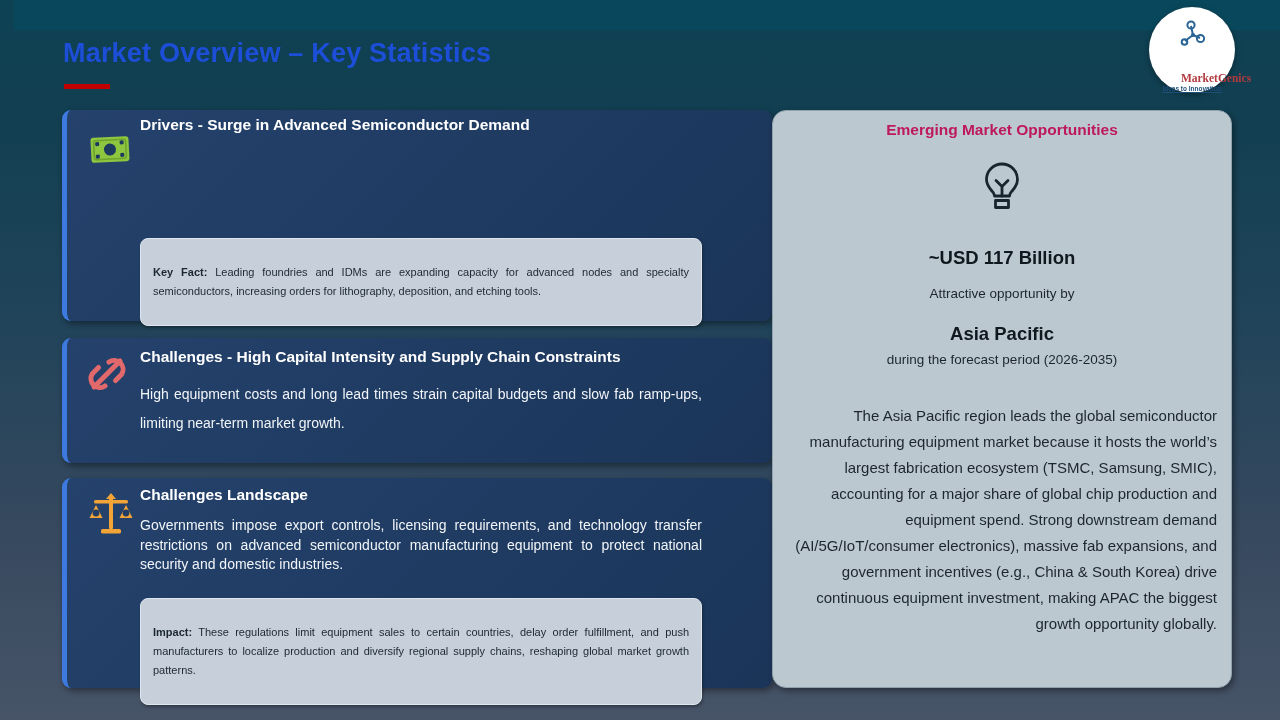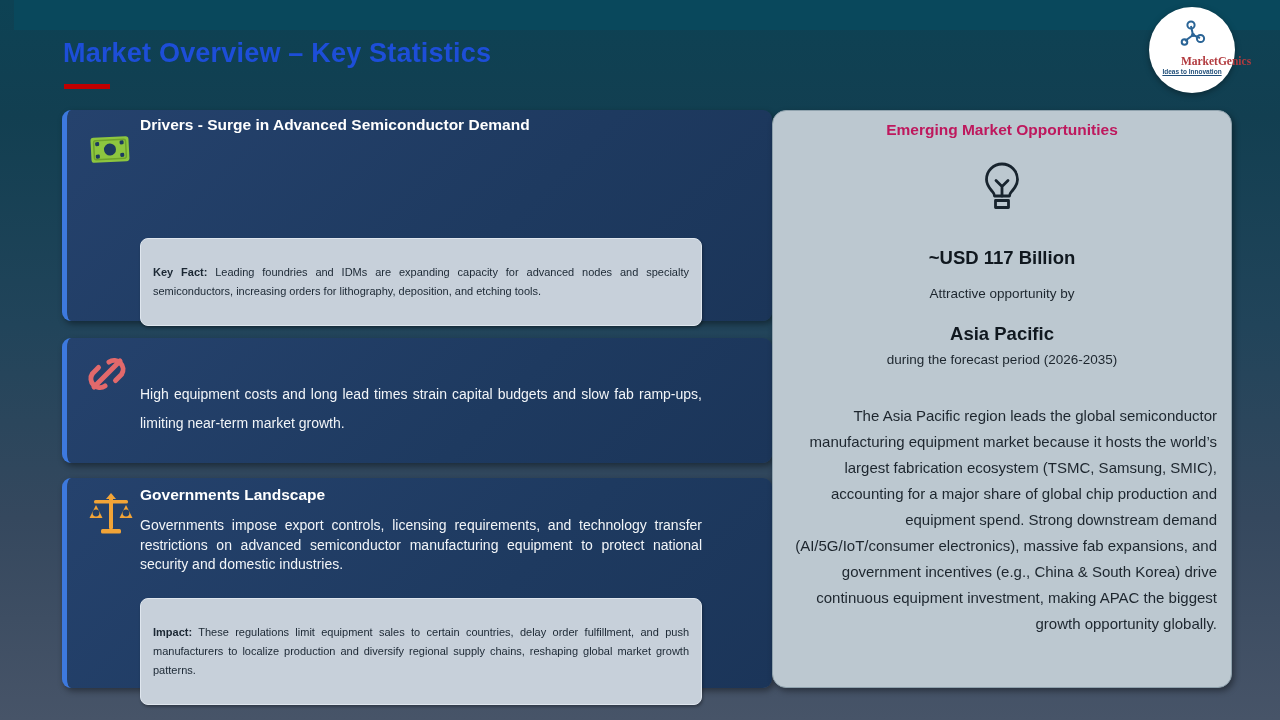--- a/index.html
+++ b/index.html
@@ -8,21 +8,21 @@
     font-family:"Liberation Sans",sans-serif;
     background:linear-gradient(180deg,#0d4254 0%,#123f51 16%,#21445a 45%,#35485e 72%,#475468 100%);
   }
   .top-strip{position:absolute;top:0;left:14px;right:0;height:30px;background:#09485c;}
   .page-title{position:absolute;left:63px;top:38px;margin:0;font-size:27px;font-weight:bold;color:#1d4ed8;letter-spacing:.2px;}
   .title-underline{position:absolute;left:64px;top:84px;width:46px;height:5px;background:#c00000;}
 
   
   .logo{position:absolute;left:1149px;top:7px;width:86px;height:86px;border-radius:50%;background:#ffffff;
         box-shadow:0 2px 6px rgba(0,0,0,.35);display:flex;flex-direction:column;align-items:center;}
-  .logo-name{font-family:"Liberation Serif",serif;font-weight:bold;font-size:11.5px;color:#b23a3e;margin-top:1px;padding-left:48px;}
+  .logo-name{font-family:"Liberation Serif",serif;font-weight:bold;font-size:11.5px;color:#b23a3e;margin-top:18px;padding-left:48px;}
   .logo-tagline{font-size:6.5px;font-weight:bold;color:#1f4e79;text-decoration:underline;margin-top:1px;}
 
   
   .card{position:absolute;left:62px;width:710px;background:linear-gradient(135deg,#25426d 0%,#1e3a60 60%,#1b3559 100%);
         border-radius:9px;border-left:5px solid #3d79de;box-shadow:2px 3px 6px rgba(0,0,0,.4);box-sizing:border-box;}
   .card-heading{position:absolute;left:73px;margin:0;font-size:15.5px;font-weight:bold;color:#ffffff;}
   .card-body{position:absolute;left:73px;width:562px;margin:0;font-size:14px;color:#f2f5f8;
              text-align:justify;text-justify:inter-word;}
   .lh-wide{line-height:29px;}
   .lh-tight{line-height:19.5px;}
@@ -91,39 +91,40 @@
 <section class="card" style="top:338px;height:125px;">
   <span class="card-icon" style="left:14px;top:10px;">
     <svg width="52" height="52" viewBox="0 0 52 52">
       <g stroke="#e2696b" stroke-width="5" fill="none" stroke-linecap="round">
         <path d="M28 14 a9 9 0 0 1 12.5 12.5 l-6 6"></path>
         <path d="M24 38 a9 9 0 0 1 -12.5 -12.5 l6 -6"></path>
         <line x1="13" y1="39" x2="39" y2="13"></line>
       </g>
     </svg>
   </span>
+  <h2 class="card-heading" style="top:10px;">Challenges - High Capital Intensity and Supply Chain Constraints</h2>
   <p class="card-body lh-wide" style="top:42px;">High equipment costs and long lead times strain capital budgets and slow fab ramp-ups, limiting near-term market growth.</p>
 </section>
 
 <section class="card" style="top:478px;height:210px;">
   <span class="card-icon" style="left:21px;top:12px;">
     <svg width="46" height="48" viewBox="0 0 46 48">
       <g fill="#f2a437">
         <path d="M23 3 l5 6 h-10 z"></path>
         <rect x="21" y="7" width="4" height="32" rx="1"></rect>
         <rect x="6" y="10" width="34" height="3.5" rx="1.5"></rect>
         <path d="M8 15 L1.5 28 L14.5 28 Z"></path>
         <path d="M38 15 L31.5 28 L44.5 28 Z"></path>
         <rect x="13" y="39" width="20" height="4.5" rx="1.5"></rect>
       </g>
       <circle cx="8" cy="23" r="3.4" fill="#213e66"></circle>
       <circle cx="38" cy="23" r="3.4" fill="#213e66"></circle>
     </svg>
   </span>
-  <h2 class="card-heading" style="top:8px;">Governments Landscape</h2>
+  <h2 class="card-heading" style="top:8px;">Challenges Landscape</h2>
   <p class="card-body lh-tight" style="top:38px;">Governments impose export controls, licensing requirements, and technology transfer restrictions on advanced semiconductor manufacturing equipment to protect national security and domestic industries.</p>
   <div class="callout" style="top:120px;">
     <b>Impact:</b><span> These regulations limit equipment sales to certain countries, delay order fulfillment, and push manufacturers to localize production and diversify regional supply chains, reshaping global market growth patterns.</span>
   </div>
 </section>
 
 <aside class="panel">
   <h2 class="panel-heading">Emerging Market Opportunities</h2>
   <div class="panel-bulb">
     <svg width="56" height="60" viewBox="0 0 56 60">

